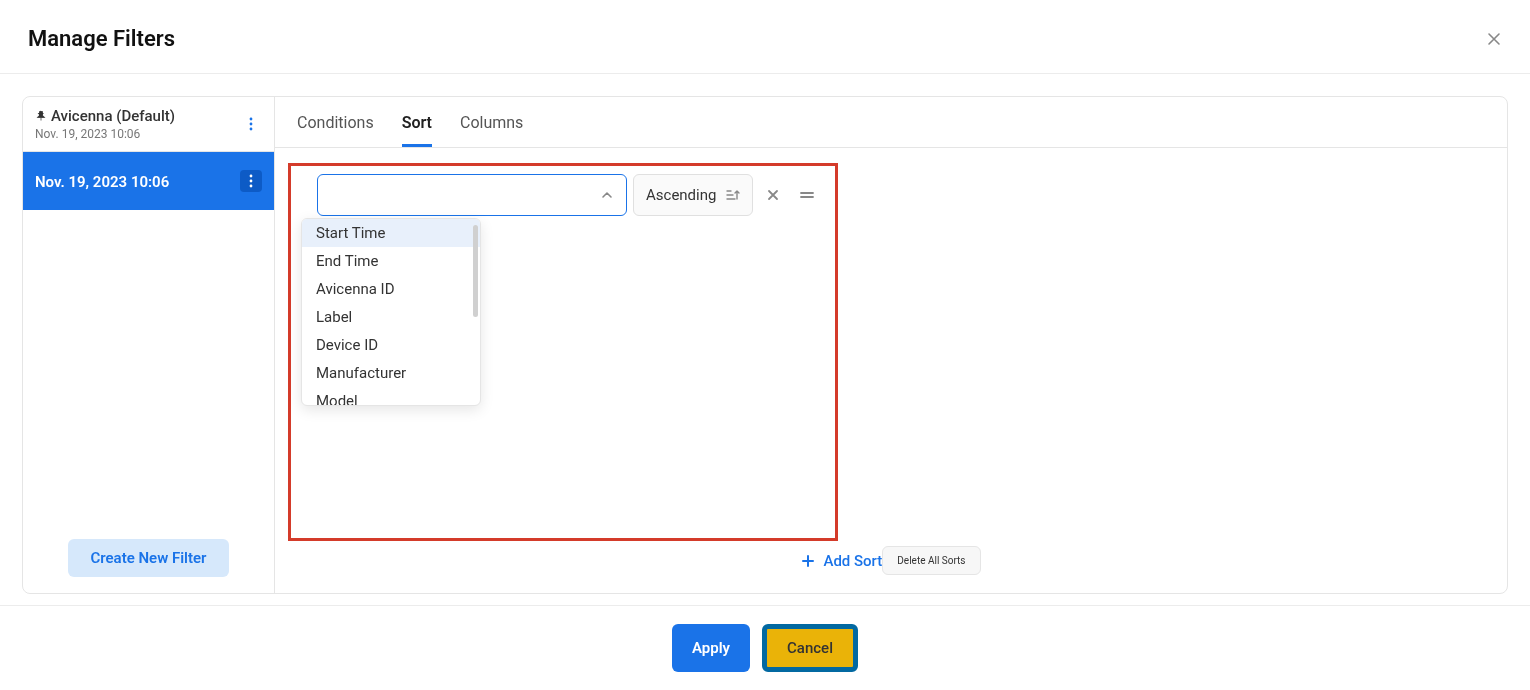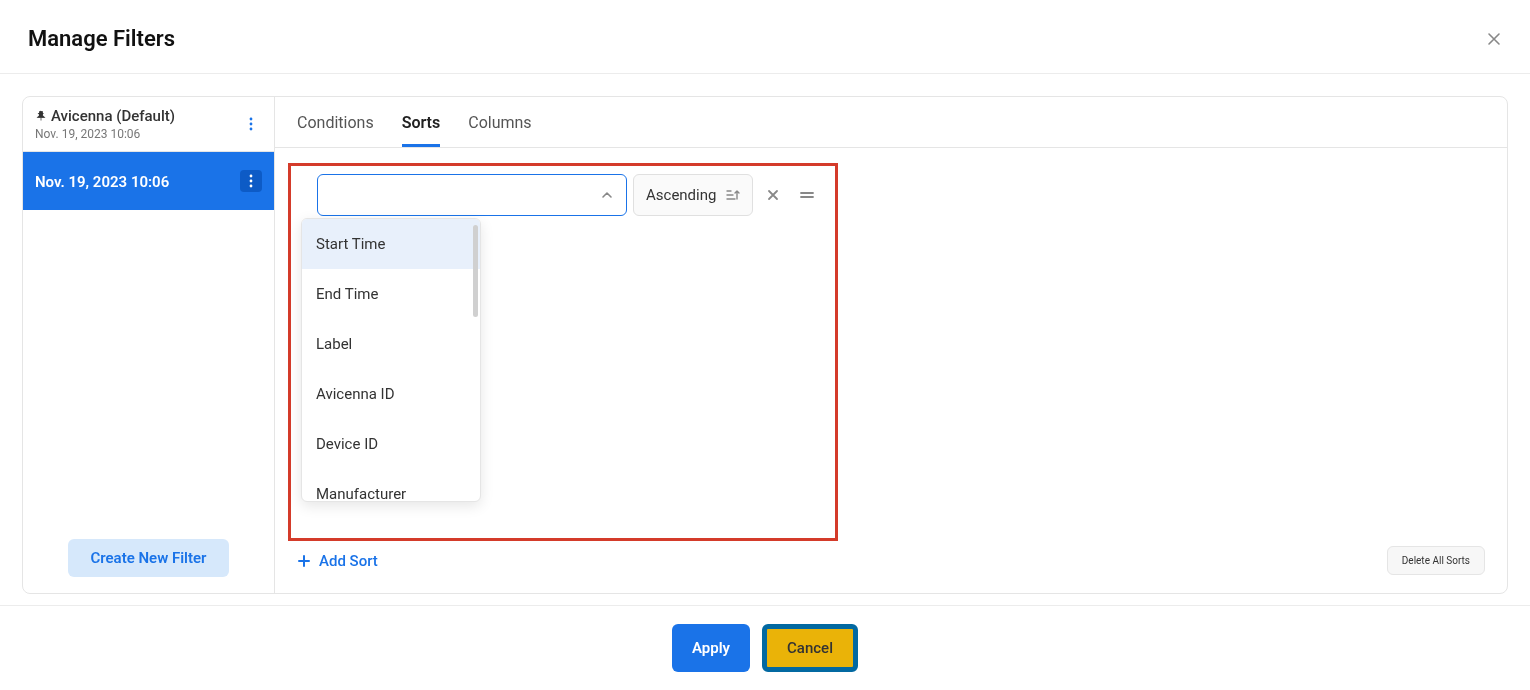--- a/index.html
+++ b/index.html
@@ -33,25 +33,25 @@
   .highlight-box { position: absolute; left: 288px; top: 163px; width: 550px; height: 378px; border: 3px solid #d43b2a; z-index: 5; pointer-events: none; }
 
   .sort-row { display: flex; align-items: center; gap: 6px; margin-left: 20px; }
   .field-select { width: 310px; height: 42px; border: 1.5px solid #1a73e8; border-radius: 6px; background: #fff; display: flex; align-items: center; justify-content: flex-end; padding: 0 12px; cursor: pointer; }
   .field-select .chev { color: #888; }
   .dir-btn { height: 42px; padding: 0 12px; display: flex; align-items: center; gap: 8px; border: 1px solid #e0e0e0; background: #fafafa; border-radius: 6px; cursor: pointer; font-size: 15px; color: #333; }
   .icon-btn { width: 28px; height: 28px; display: flex; align-items: center; justify-content: center; color: #888; cursor: pointer; }
 
   .dropdown { position: absolute; left: 26px; top: 70px; width: 180px; max-height: 284px; background: #fff; border: 1px solid #e5e5e5; border-radius: 6px; box-shadow: 0 4px 14px rgba(0,0,0,0.1); overflow: hidden; z-index: 10; }
   .dropdown-inner { position: relative; }
-  .dropdown-item { padding: 16px 14px; font-size: 15px; color: #333; cursor: pointer; }
+  .dropdown-item { padding: 5px 14px; font-size: 15px; color: #333; cursor: pointer; }
   .dropdown-item.highlight { background: #e8f0fb; }
   .dropdown-scroll { position: absolute; right: 2px; top: 6px; width: 5px; height: 92px; background: #d0d0d0; border-radius: 3px; }
 
-  .bottom-row { display: flex; align-items: center; justify-content: space-between; padding: 12px 22px 18px 22px; }
+  .bottom-row { display: flex; align-items: center; justify-content: center; padding: 12px 22px 18px 22px; }
   .add-sort { display: flex; align-items: center; gap: 8px; color: #1a73e8; font-size: 15px; font-weight: 500; cursor: pointer; }
   .delete-all { padding: 8px 14px; border: 1px solid #e5e5e5; background: #f7f7f7; border-radius: 6px; cursor: pointer; font-size: 10px; color: #333; }
 
   .modal-footer { position: absolute; bottom: 0; left: 0; right: 0; display: flex; justify-content: center; gap: 12px; padding: 18px 24px; border-top: 1px solid #ececec; background: #fff; }
   .btn-primary { background: #1a73e8; color: #fff; border: none; padding: 10px 20px; border-radius: 6px; font-weight: 600; cursor: pointer; font-size: 15px; }
   .btn-secondary { background: #eab308; color: #333; border: 5px solid #0369a1; padding: 10px 20px; border-radius: 6px; font-weight: 500; cursor: pointer; font-size: 15px; }
 
   svg { display: block; }
 </style>
 </head>
@@ -108,21 +108,21 @@
           </div>
         </div>
 
         <div class="sidebar-spacer"></div>
         <button class="create-filter-btn">Create New Filter</button>
       </div>
 
       <div class="main">
         <div class="tabs">
           <div class="tab">Conditions</div>
-          <div class="tab active">Sorts</div>
+          <div class="tab active">Sort</div>
           <div class="tab">Columns</div>
         </div>
 
         <div class="content">
 
           <div class="sort-row">
             <div class="field-select">
               <span></span>
               <span class="chev">
                 <svg width="14" height="14" viewBox="0 0 14 14">
@@ -149,22 +149,22 @@
               <svg width="14" height="10" viewBox="0 0 14 10">
                   <path d="M1 3 H13 M1 7 H13" stroke="currentColor" stroke-width="1.8" stroke-linecap="round"></path>
                 </svg>
             </div>
           </div>
 
           <div class="dropdown">
             <div class="dropdown-inner">
               <div class="dropdown-item highlight">Start Time</div>
               <div class="dropdown-item">End Time</div>
+              <div class="dropdown-item">Avicenna ID</div>
               <div class="dropdown-item">Label</div>
-              <div class="dropdown-item">Avicenna ID</div>
               <div class="dropdown-item">Device ID</div>
               <div class="dropdown-item">Manufacturer</div>
               <div class="dropdown-item" style="padding-bottom:0;height:18px;overflow:hidden;">Model</div>
               <div class="dropdown-scroll"></div>
             </div>
           </div>
 
         </div>
 
         <div class="bottom-row">

